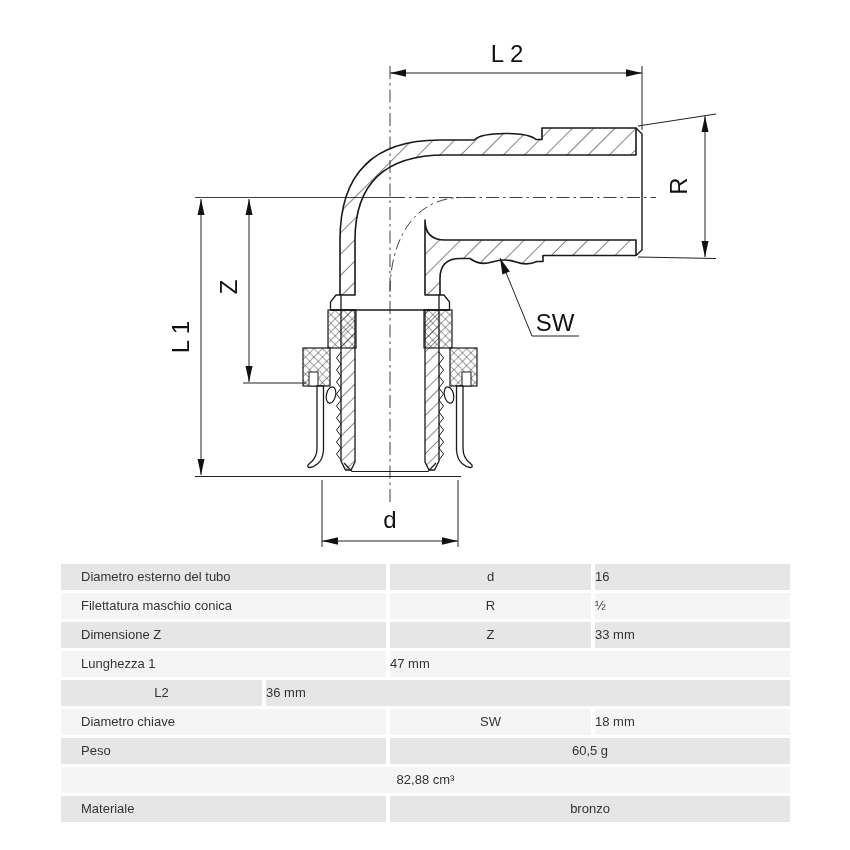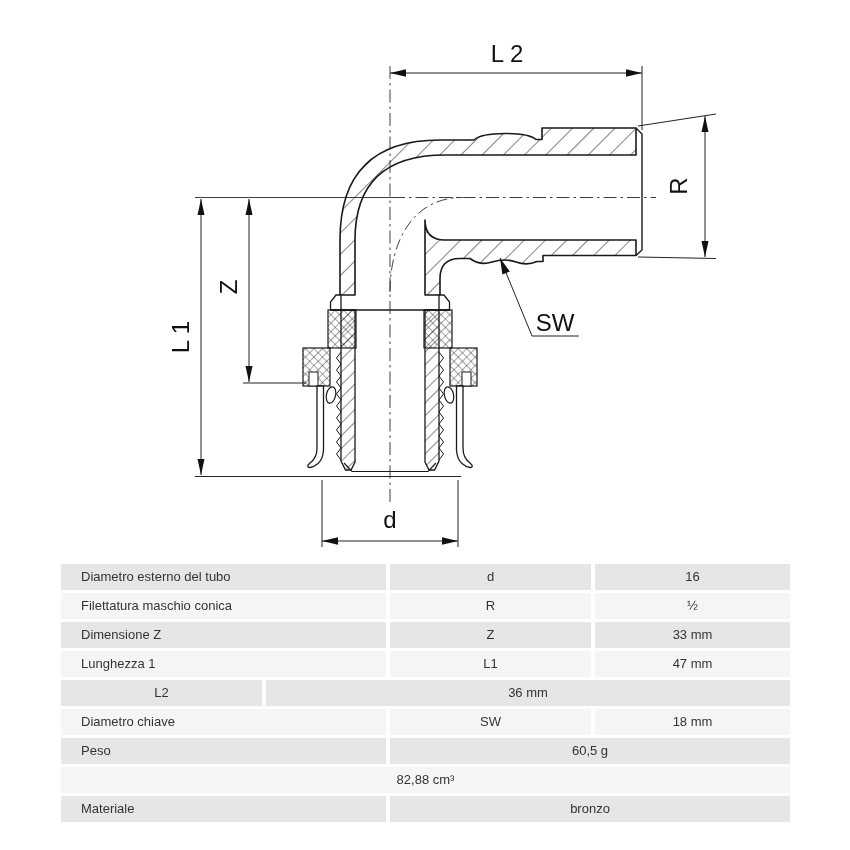--- a/index.html
+++ b/index.html
@@ -7,21 +7,21 @@
          font-family:"Liberation Sans",sans-serif;}
   #drawing{position:absolute;left:0;top:0;}
   svg text{font-family:"Liberation Sans",sans-serif;fill:#111;}
   .spec-table{position:absolute;left:61px;top:564px;width:729px;
               font-size:13px;color:#333;}
   .trow{display:flex;gap:4px;margin-bottom:3px;height:26px;line-height:26px;}
   .trow>div{background:#f5f5f5;}
   .trow.odd>div{background:#e6e6e6;}
   .c1{width:325px;padding-left:20px;box-sizing:border-box;white-space:nowrap;}
   .c2{width:201px;text-align:center;}
-  .c3{flex:1;text-align:center;}
+  .c3{flex:1;}
   .cm{flex:1;text-align:center;}
 </style>
 </head>
 <body>
 
 <div id="stage">
 
   <svg id="drawing" width="850" height="565" viewBox="0 0 850 565">
     <defs>
       <pattern id="hatch" width="15" height="15" patternUnits="userSpaceOnUse" patternTransform="rotate(45)">
@@ -141,21 +141,20 @@
       <div class="c2">R</div>
       <div class="c3">½</div>
     </div>
     <div class="trow odd">
       <div class="c1">Dimensione Z</div>
       <div class="c2">Z</div>
       <div class="c3">33 mm</div>
     </div>
     <div class="trow">
       <div class="c1">Lunghezza 1</div>
-      <div class="c2">L1</div>
       <div class="c3">47 mm</div>
     </div>
     <div class="trow odd">
       <div class="c2">L2</div>
       <div class="c3">36 mm</div>
     </div>
     <div class="trow">
       <div class="c1">Diametro chiave</div>
       <div class="c2">SW</div>
       <div class="c3">18 mm</div>

